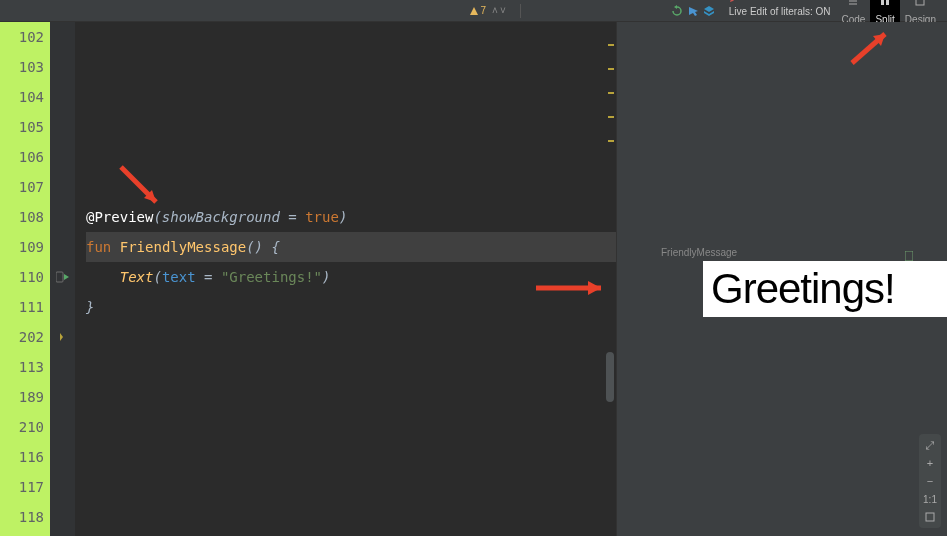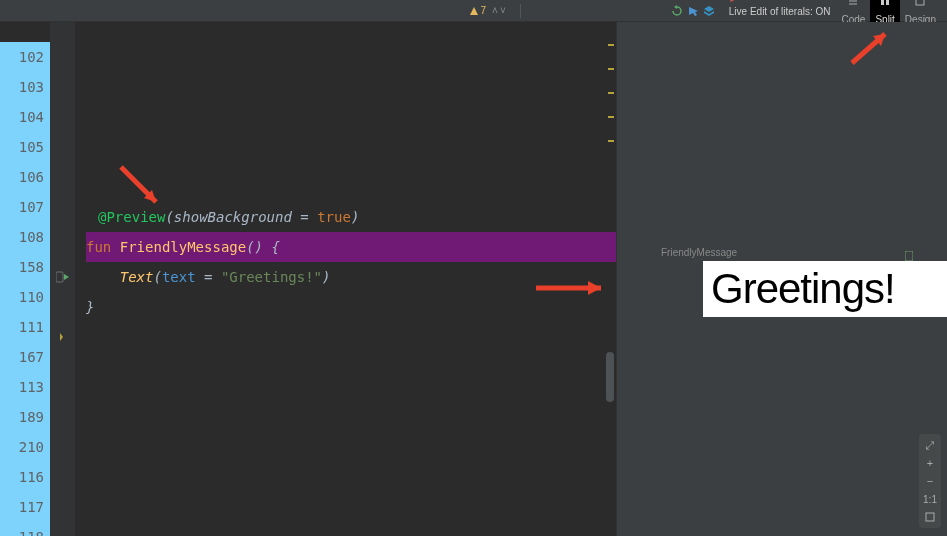--- a/index.html
+++ b/index.html
@@ -28,28 +28,28 @@
       flex-direction: column;
     }
     .topbar .vm-btn.active { background: #000000; color: #dddddd; }
     .topbar .icon-small { width: 10px; height: 10px; display: inline-block; }
     .topbar .refresh-icons { display: flex; gap: 4px; align-items: center; margin-left: 140px; margin-right: 8px; }
     .topbar .divider { width: 1px; height: 14px; background: #555; margin: 0 4px; }
 
     .main { display: flex; height: calc(100% - 22px); }
 
     .editor-pane { width: 616px; background: #2b2b2b; display: flex; position: relative; }
-    .gutter { width: 50px; background: #7dd3fc; text-align: right; padding-right: 6px; padding-top: 0; font-family: 'Menlo', 'Consolas', monospace; font-size: 14px; color: #606366; line-height: 30px; user-select: none; margin-top: 20px; }
+    .gutter { width: 50px; background: #bef264; text-align: right; padding-right: 6px; padding-top: 0; font-family: 'Menlo', 'Consolas', monospace; font-size: 14px; color: #606366; line-height: 30px; user-select: none; }
     .gutter-icons { width: 26px; background: #313335; border-right: 1px solid #2b2b2b; line-height: 30px; font-size: 10px; padding-top: 0; }
     .gutter-icons div { height: 30px; display: flex; align-items: center; justify-content: center; }
 
     .code-area { flex: 1; font-family: 'Menlo', 'Consolas', monospace; font-size: 14px; line-height: 30px; padding-left: 10px; position: relative; }
     .code-line { white-space: pre; height: 30px; }
-    .code-line.current { background: #701a75; }
-    .tok-annotation { color: #22c55e; margin-left: 12px; }
+    .code-line.current { background: #404040; }
+    .tok-annotation { color: #ffffff; }
     .tok-keyword { color: #cc7832; }
     .tok-funcname { color: #ffc66d; }
     .tok-param { color: #4a94d1; }
     .tok-string { color: #6a8759; }
     .tok-paren { color: #a9b7c6; font-style: italic; }
     .tok-italic { font-style: italic; }
 
     .preview-pane { flex: 1; background: #3c3f41; position: relative; border-left: 1px solid #323232; }
     .preview-label { position: absolute; top: 225px; left: 44px; font-size: 10px; color: #888888; }
     .preview-card {
@@ -150,24 +150,24 @@
 <div class="main">
   <div class="editor-pane">
     <div class="gutter">
       <div>102</div>
       <div>103</div>
       <div>104</div>
       <div>105</div>
       <div>106</div>
       <div>107</div>
       <div>108</div>
-      <div>158</div>
+      <div>109</div>
       <div>110</div>
       <div>111</div>
-      <div>167</div>
+      <div>202</div>
       <div>113</div>
       <div>189</div>
       <div>210</div>
       <div>116</div>
       <div>117</div>
       <div>118</div>
     </div>
     <div class="gutter-icons">
       <div></div>
         <div></div>

